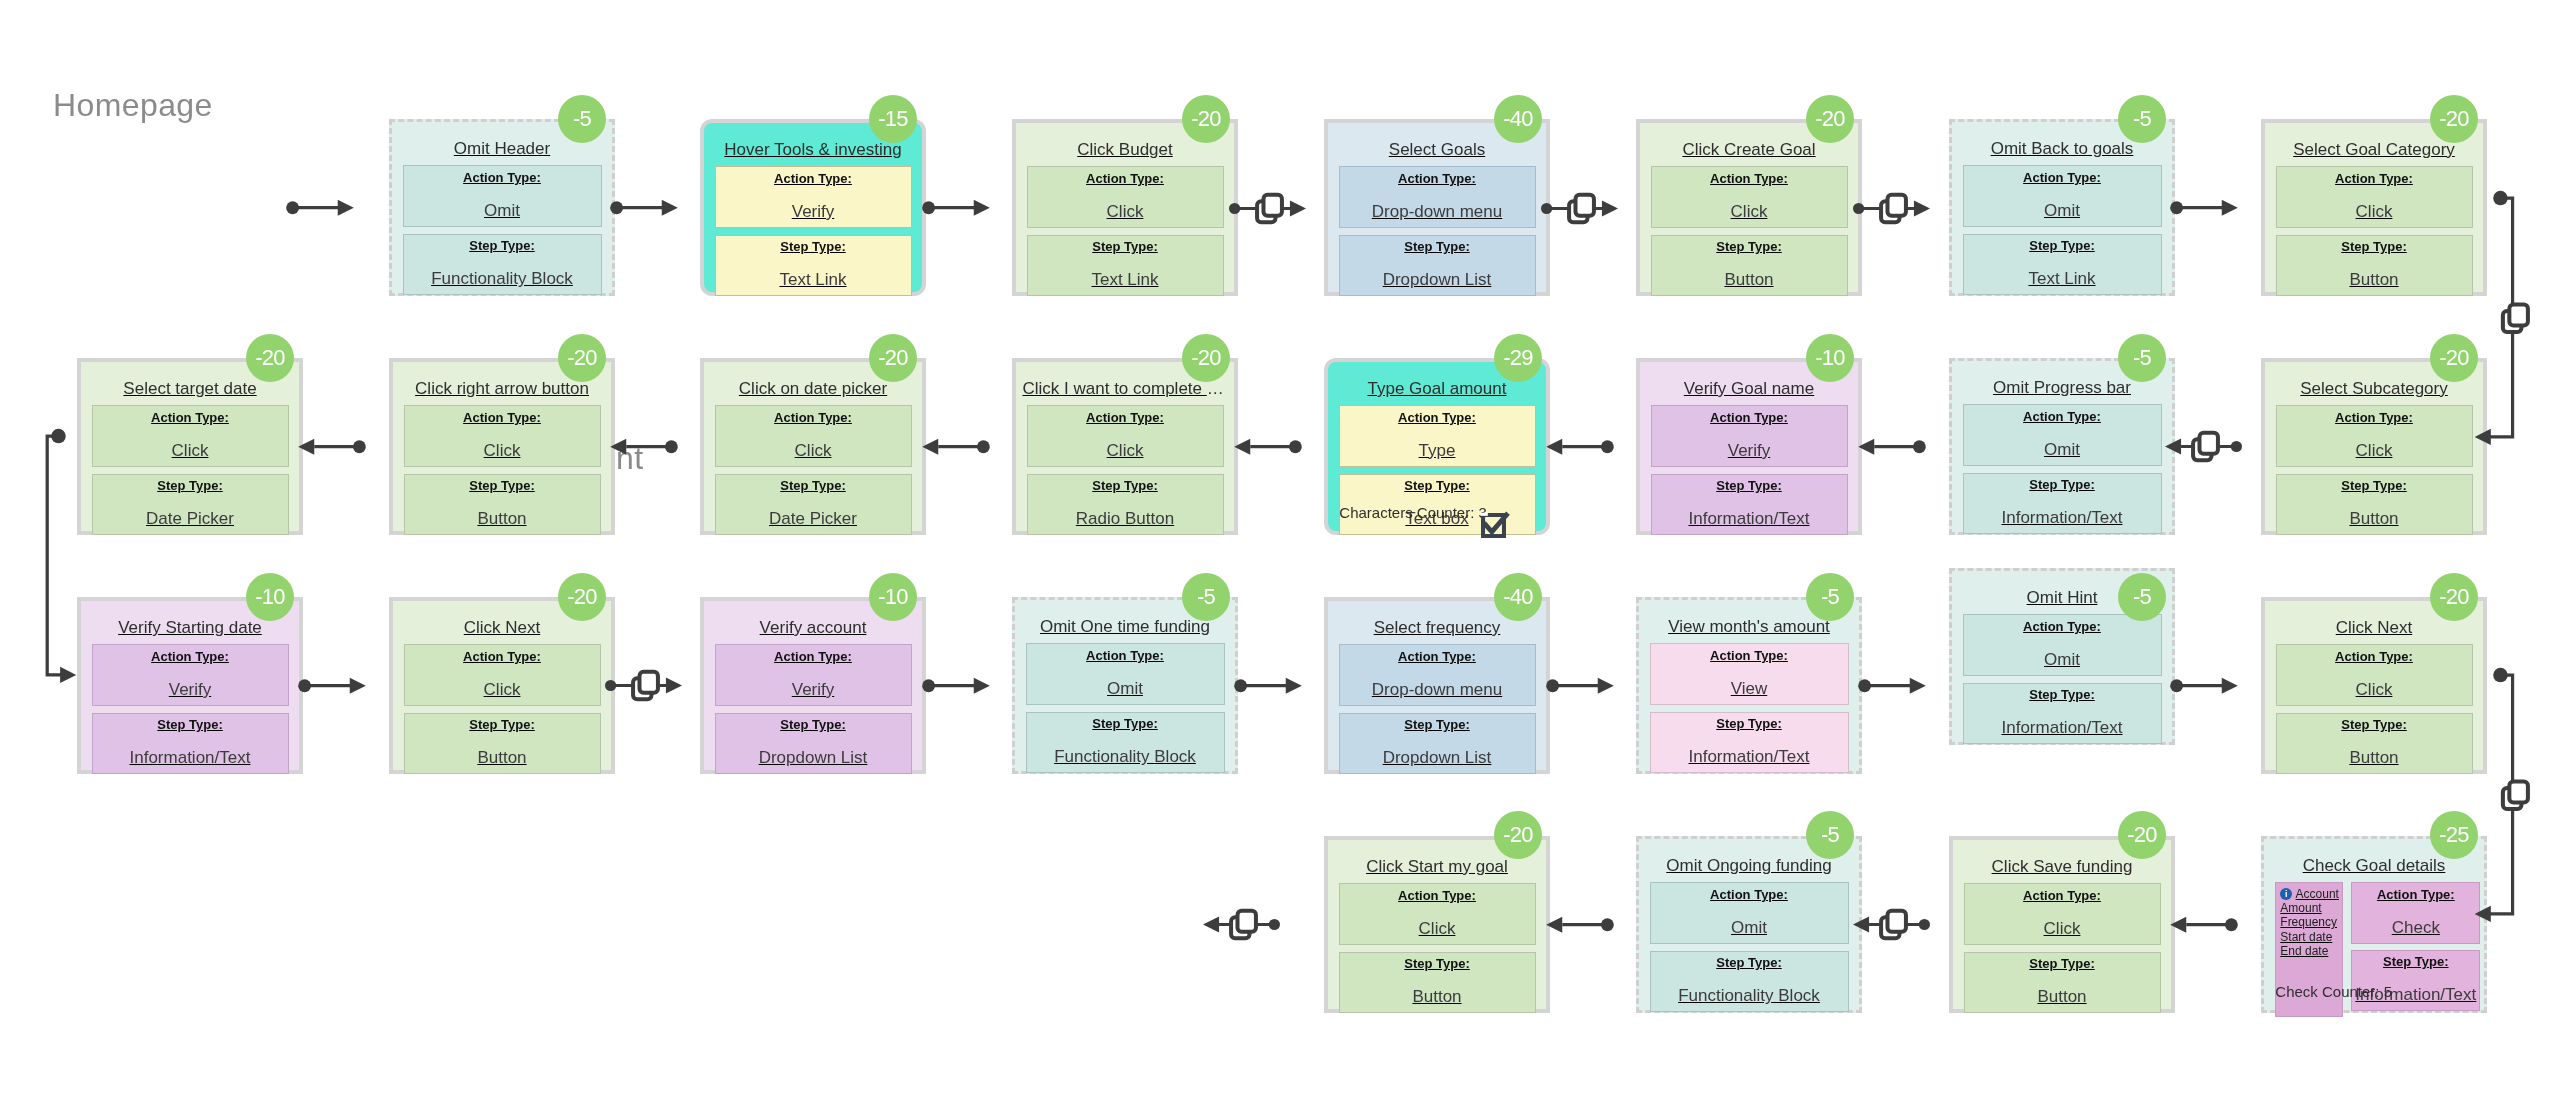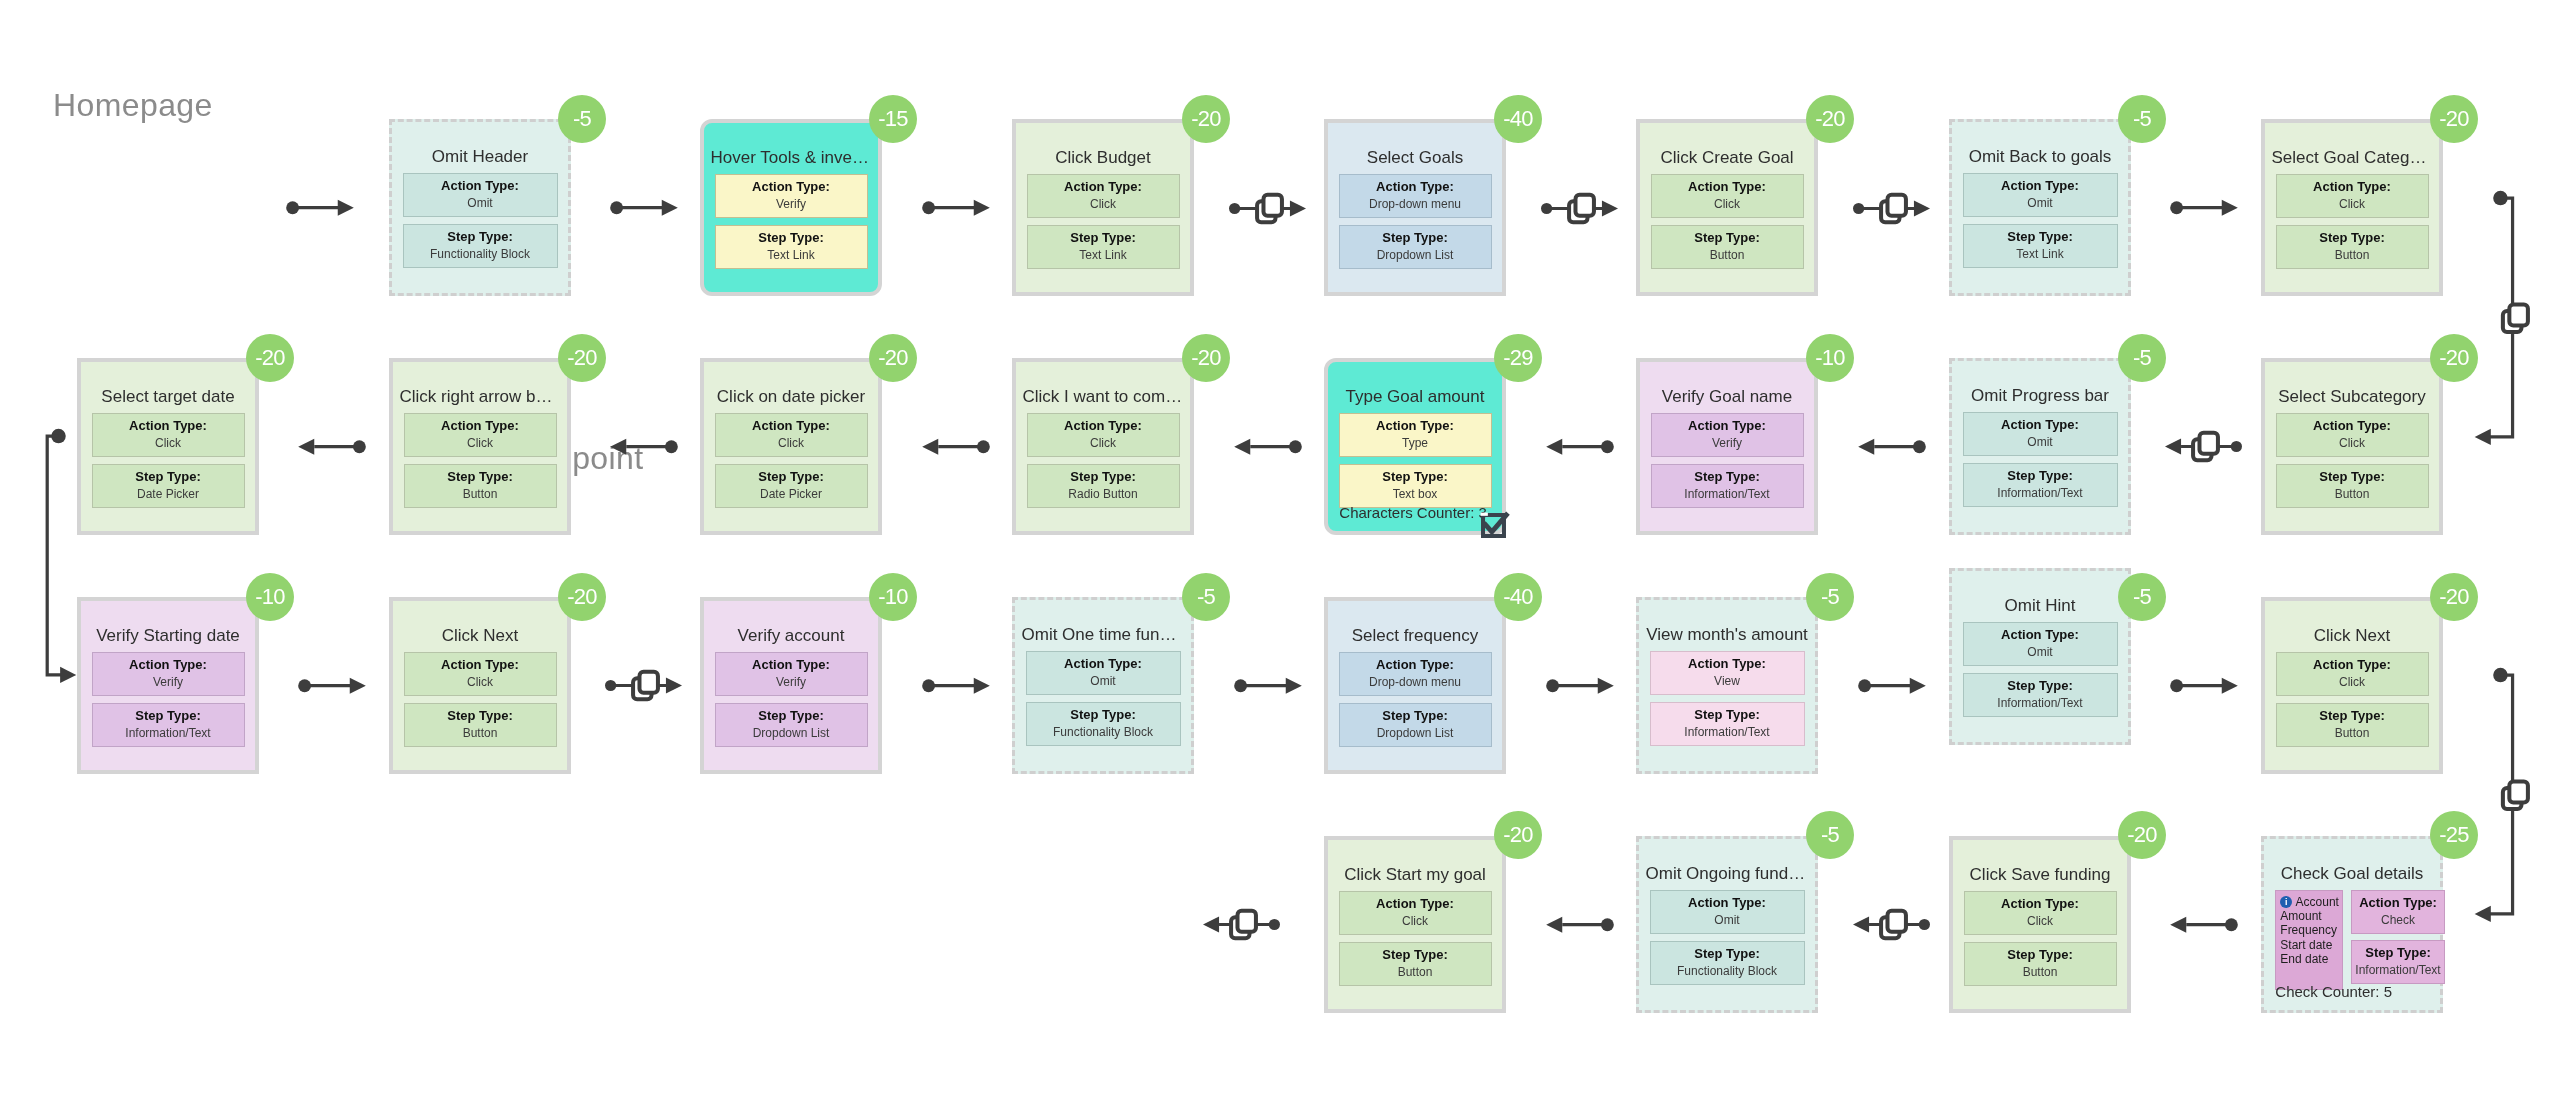--- a/index.html
+++ b/index.html
@@ -16,25 +16,26 @@
     font-size:32px;
     color:#8b8b8b;
     font-weight:400;
     letter-spacing:0.4px;
     white-space:nowrap;
   }
 
   
   .card{
     position:absolute;
-    width:182px;height:177px;
+    width:226px;height:177px;
     box-sizing:border-box;
     border:4px solid #d4d4d4;
     background:#e4f0da;
-    padding-top:18px;
+    padding-top:10px;
+    text-decoration:underline;
   }
   .card.dashed{
     border:3.2px dashed #cfcfcf;
     background:#dff0ec;
   }
   .card .title{
     text-align:center;
     font-size:17px;
     color:#2e2e2e;
     font-weight:400;
@@ -47,21 +48,21 @@
   .rows{padding:7.3px 10.5px 0 10.5px;}
   .row{
     border:1.2px solid #b9c3ae;
     background:#cfe6c1;
     padding:4.8px 3.2px 5.6px 3.2px;
     margin-bottom:6.5px;
     text-align:center;
     line-height:1.15;
   }
   .row .k{font-size:13px;font-weight:bold;color:#111;display:block;}
-  .row .v{font-size:12px;color:#3b3b3b;display:block;margin-top:3px;}
+  .row .v{font-size:17px;color:#3b3b3b;display:block;margin-top:15px;}
   .counter{
     position:absolute;left:11.3px;bottom:9.7px;
     font-size:15px;color:#2e2e2e;white-space:nowrap;
   }
 
   
   .c-green  {background:#e4f0da;border-color:#d4d4d4;}
   .c-green  .row{background:#cfe6c1;border-color:#b6c4a8;}
   .c-yellow {background:#5eead4;border-color:#d4d4d4;border-radius:12px;}
   .c-yellow .row{background:#faf6c8;border-color:#c3bf92;}

